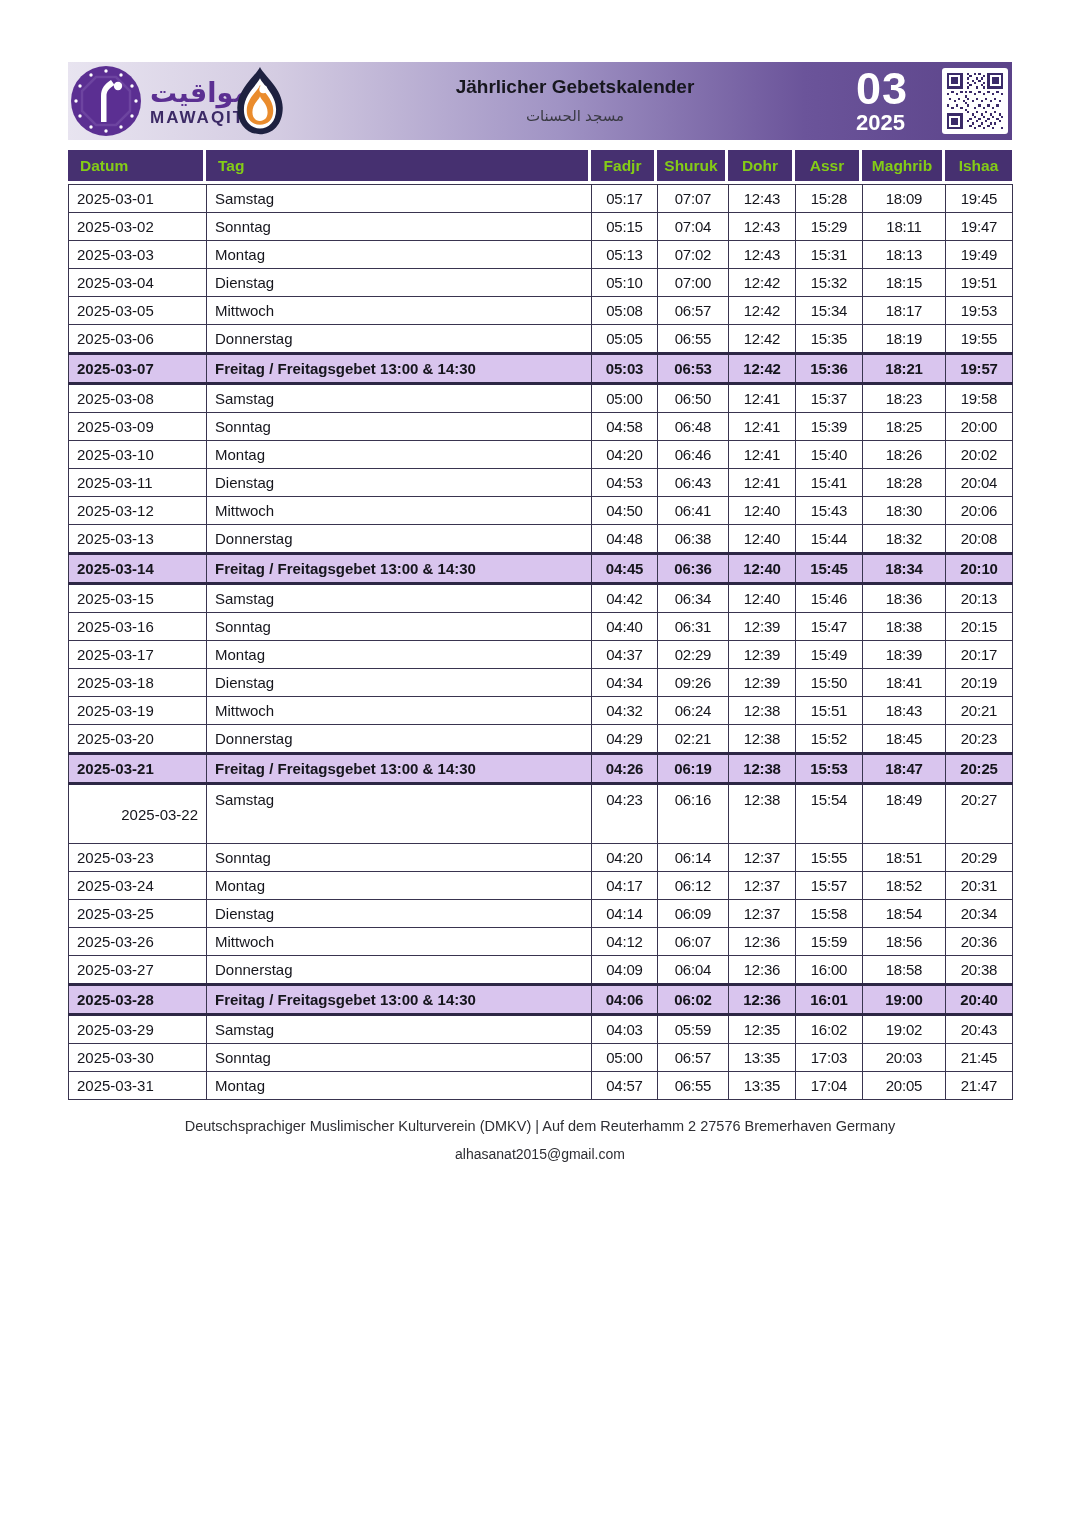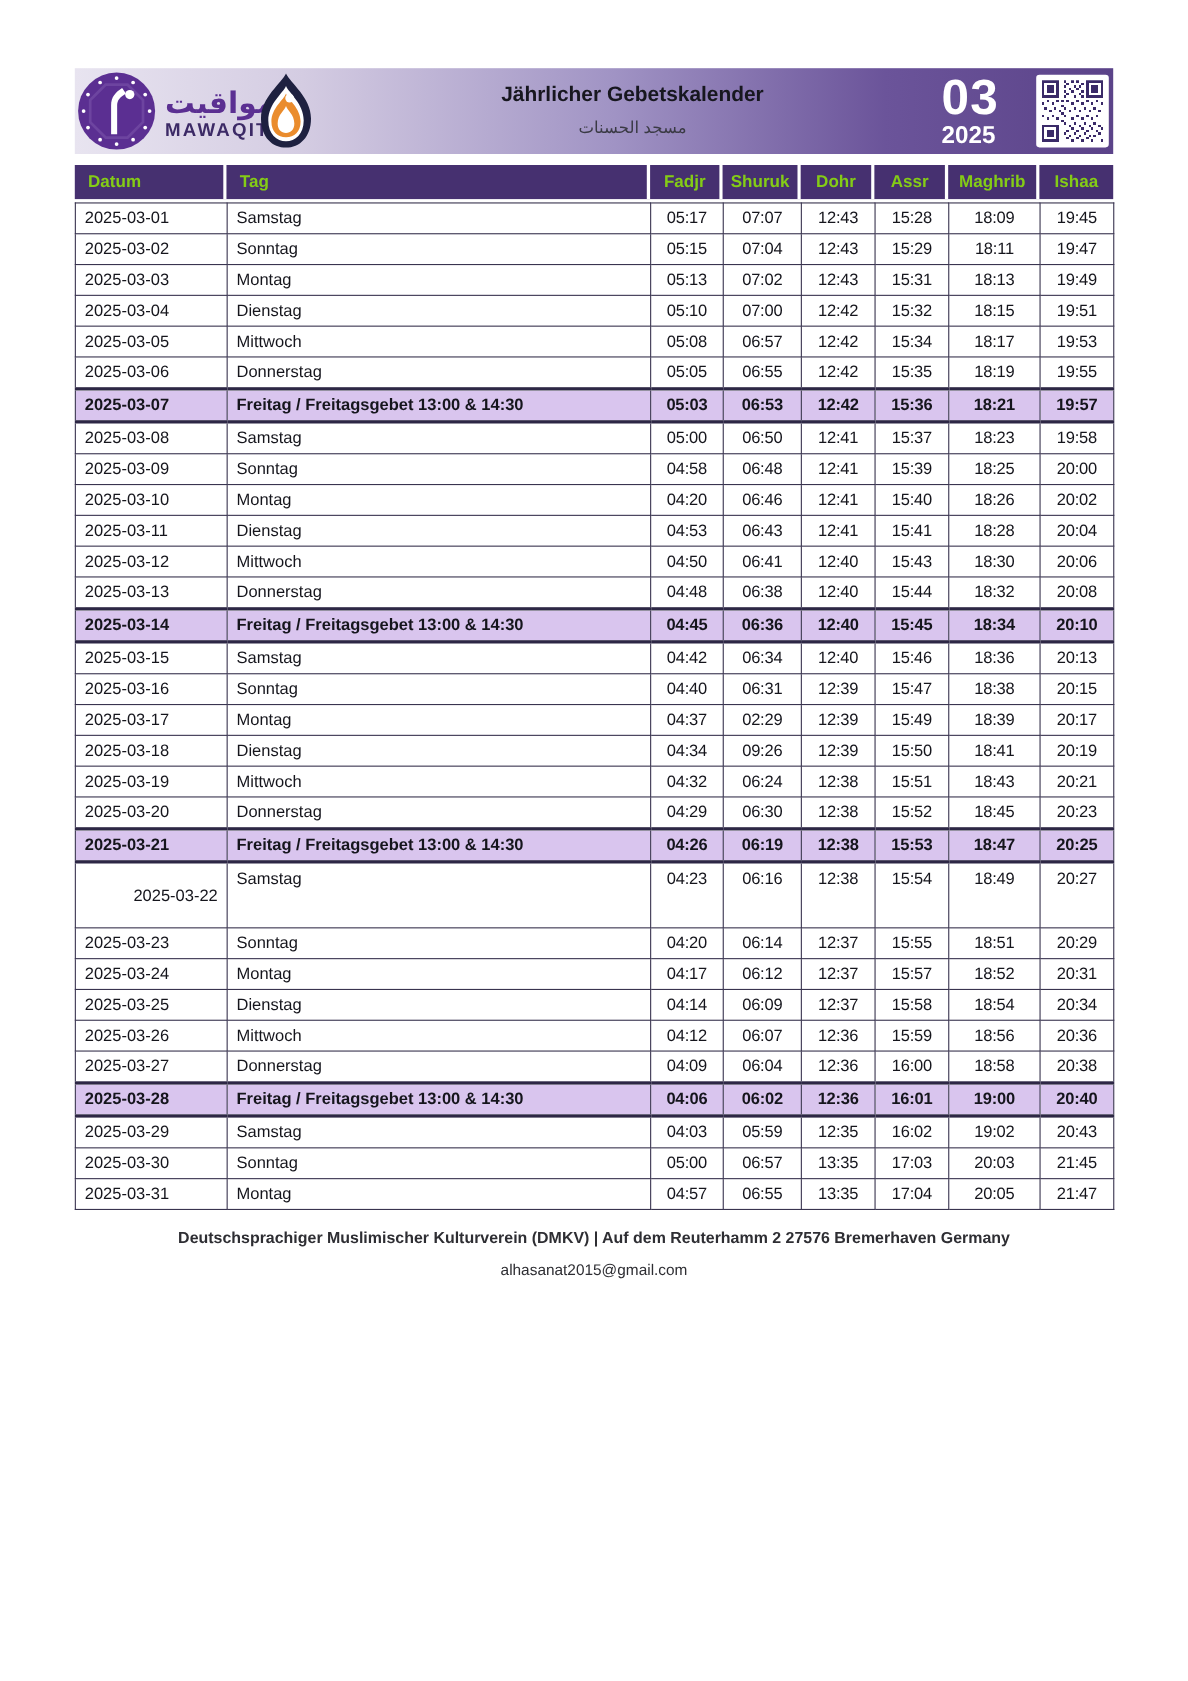--- a/index.html
+++ b/index.html
@@ -37,21 +37,21 @@
   td.c-date{padding-left:12px;}
   td.c-day{padding-left:12px;}
   td.c-time{text-align:center;letter-spacing:-0.2px;}
   tr.friday td{background:#d9c5ee;font-weight:bold;border-top:3px solid #2d2745;border-bottom:3px solid #2d2745;}
   tr.tall{height:60px;}
   tr.tall td{vertical-align:top;padding-top:6px;}
   tr.tall td.c-date{vertical-align:middle;padding-top:0;text-align:right;}
 
   
   .footer{margin-top:18px;text-align:center;color:#2e2e33;}
-  .footer .f1{font-size:14.5px;font-weight:bold;}
+  .footer .f1{font-size:14.5px;}
   .footer .f2{font-size:14px;margin-top:12px;}
 </style>
 </head>
 <body>
 
 <div class="page">
 
   <div class="band">
 
     <div class="brand">
@@ -340,21 +340,21 @@
             <td class="c-time">06:24</td>
             <td class="c-time">12:38</td>
             <td class="c-time">15:51</td>
             <td class="c-time">18:43</td>
             <td class="c-time">20:21</td>
           </tr>
           <tr>
             <td class="c-date">2025-03-20</td>
             <td class="c-day">Donnerstag</td>
             <td class="c-time">04:29</td>
-            <td class="c-time">06:30</td>
+            <td class="c-time">02:21</td>
             <td class="c-time">12:38</td>
             <td class="c-time">15:52</td>
             <td class="c-time">18:45</td>
             <td class="c-time">20:23</td>
           </tr>
           <tr class="friday">
             <td class="c-date">2025-03-21</td>
             <td class="c-day">Freitag / Freitagsgebet 13:00 &amp; 14:30</td>
             <td class="c-time">04:26</td>
             <td class="c-time">06:19</td>

